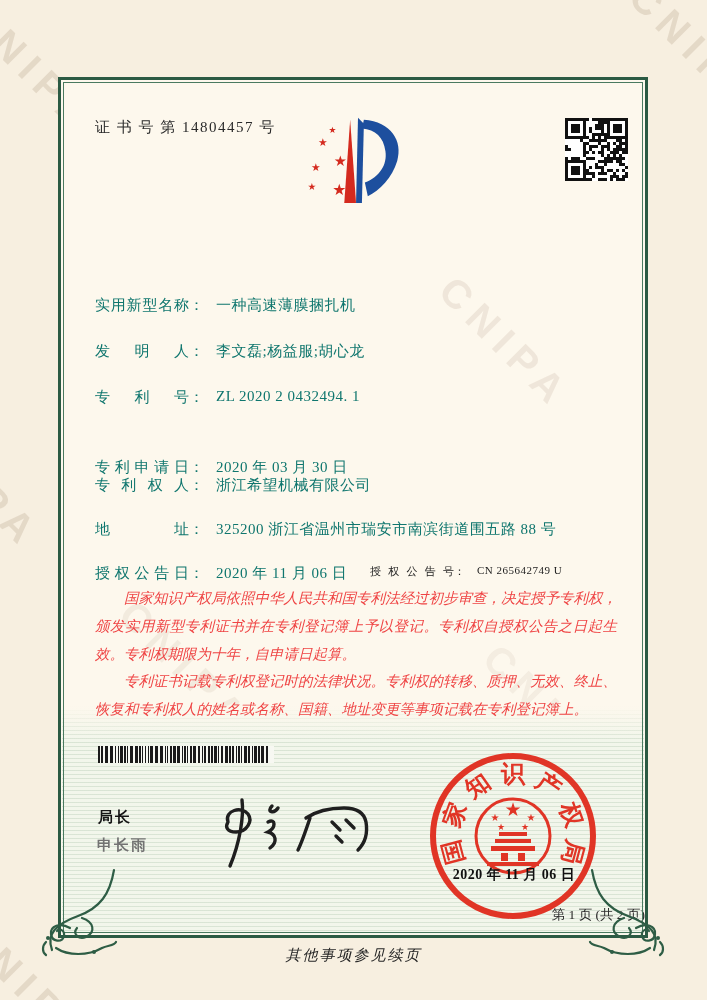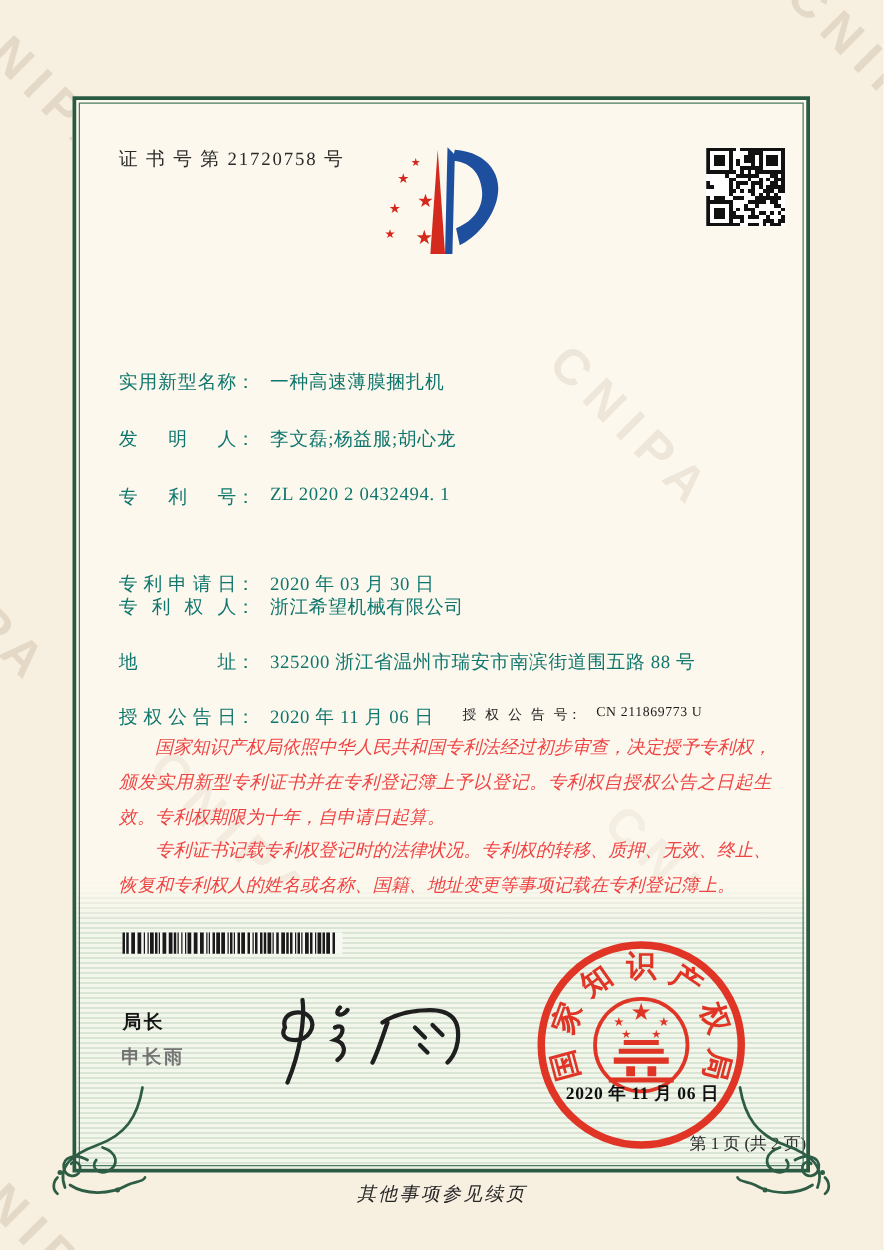--- a/index.html
+++ b/index.html
@@ -86,21 +86,21 @@
 
   <div class="frame">
 
     <span class="wm inframe" style="left:401px;top:188px;">CNIPA</span>
     <span class="wm inframe" style="left:81px;top:512px;opacity:.75;">CNIPA</span>
     <span class="wm inframe" style="left:445px;top:556px;opacity:.65;">CNIPA</span>
 
     <div class="band"></div>
     <div class="frame-inner"></div>
 
-    <div class="cert-no">证 书 号 第 21720758 号</div>
+    <div class="cert-no">证 书 号 第 14804457 号</div>
 
     <svg class="logo" width="118" height="98" viewBox="0 0 120 100">
       <g fill="#d42a1e" font-family="'DejaVu Sans',sans-serif" text-anchor="middle">
         <text x="34" y="23" font-size="9">★</text>
         <text x="24" y="37" font-size="11">★</text>
         <text x="42" y="57" font-size="15">★</text>
         <text x="17" y="62" font-size="11">★</text>
         <text x="13" y="82" font-size="10">★</text>
         <text x="41" y="87" font-size="16">★</text>
       </g>
@@ -295,21 +295,21 @@
         <span class="fvalue">325200 浙江省温州市瑞安市南滨街道围五路 88 号</span>
     </div>
     <div class="row" style="top:484px;">
       <span class="flabel">授权公告日</span>
         <span class="fcolon">：</span>
         <span class="fvalue">2020 年 11 月 06 日</span>
     </div>
     <div class="row-right" style="top:484px;">
       <span class="flabel short">授权公告号</span>
         <span class="fcolon">：</span>
-        <span class="fvalue">CN 211869773 U</span>
+        <span class="fvalue">CN 265642749 U</span>
     </div>
 
     <div class="paras">
       <p>国家知识产权局依照中华人民共和国专利法经过初步审查，决定授予专利权，颁发实用新型专利证书并在专利登记簿上予以登记。专利权自授权公告之日起生效。专利权期限为十年，自申请日起算。</p>
       <p>专利证书记载专利权登记时的法律状况。专利权的转移、质押、无效、终止、恢复和专利权人的姓名或名称、国籍、地址变更等事项记载在专利登记簿上。</p>
     </div>
 
     <div id="barcode" class="barcode">
         <i style="width: 2px; margin-right: 1px;"></i>
         <i style="width: 2px; margin-right: 2px;"></i>

